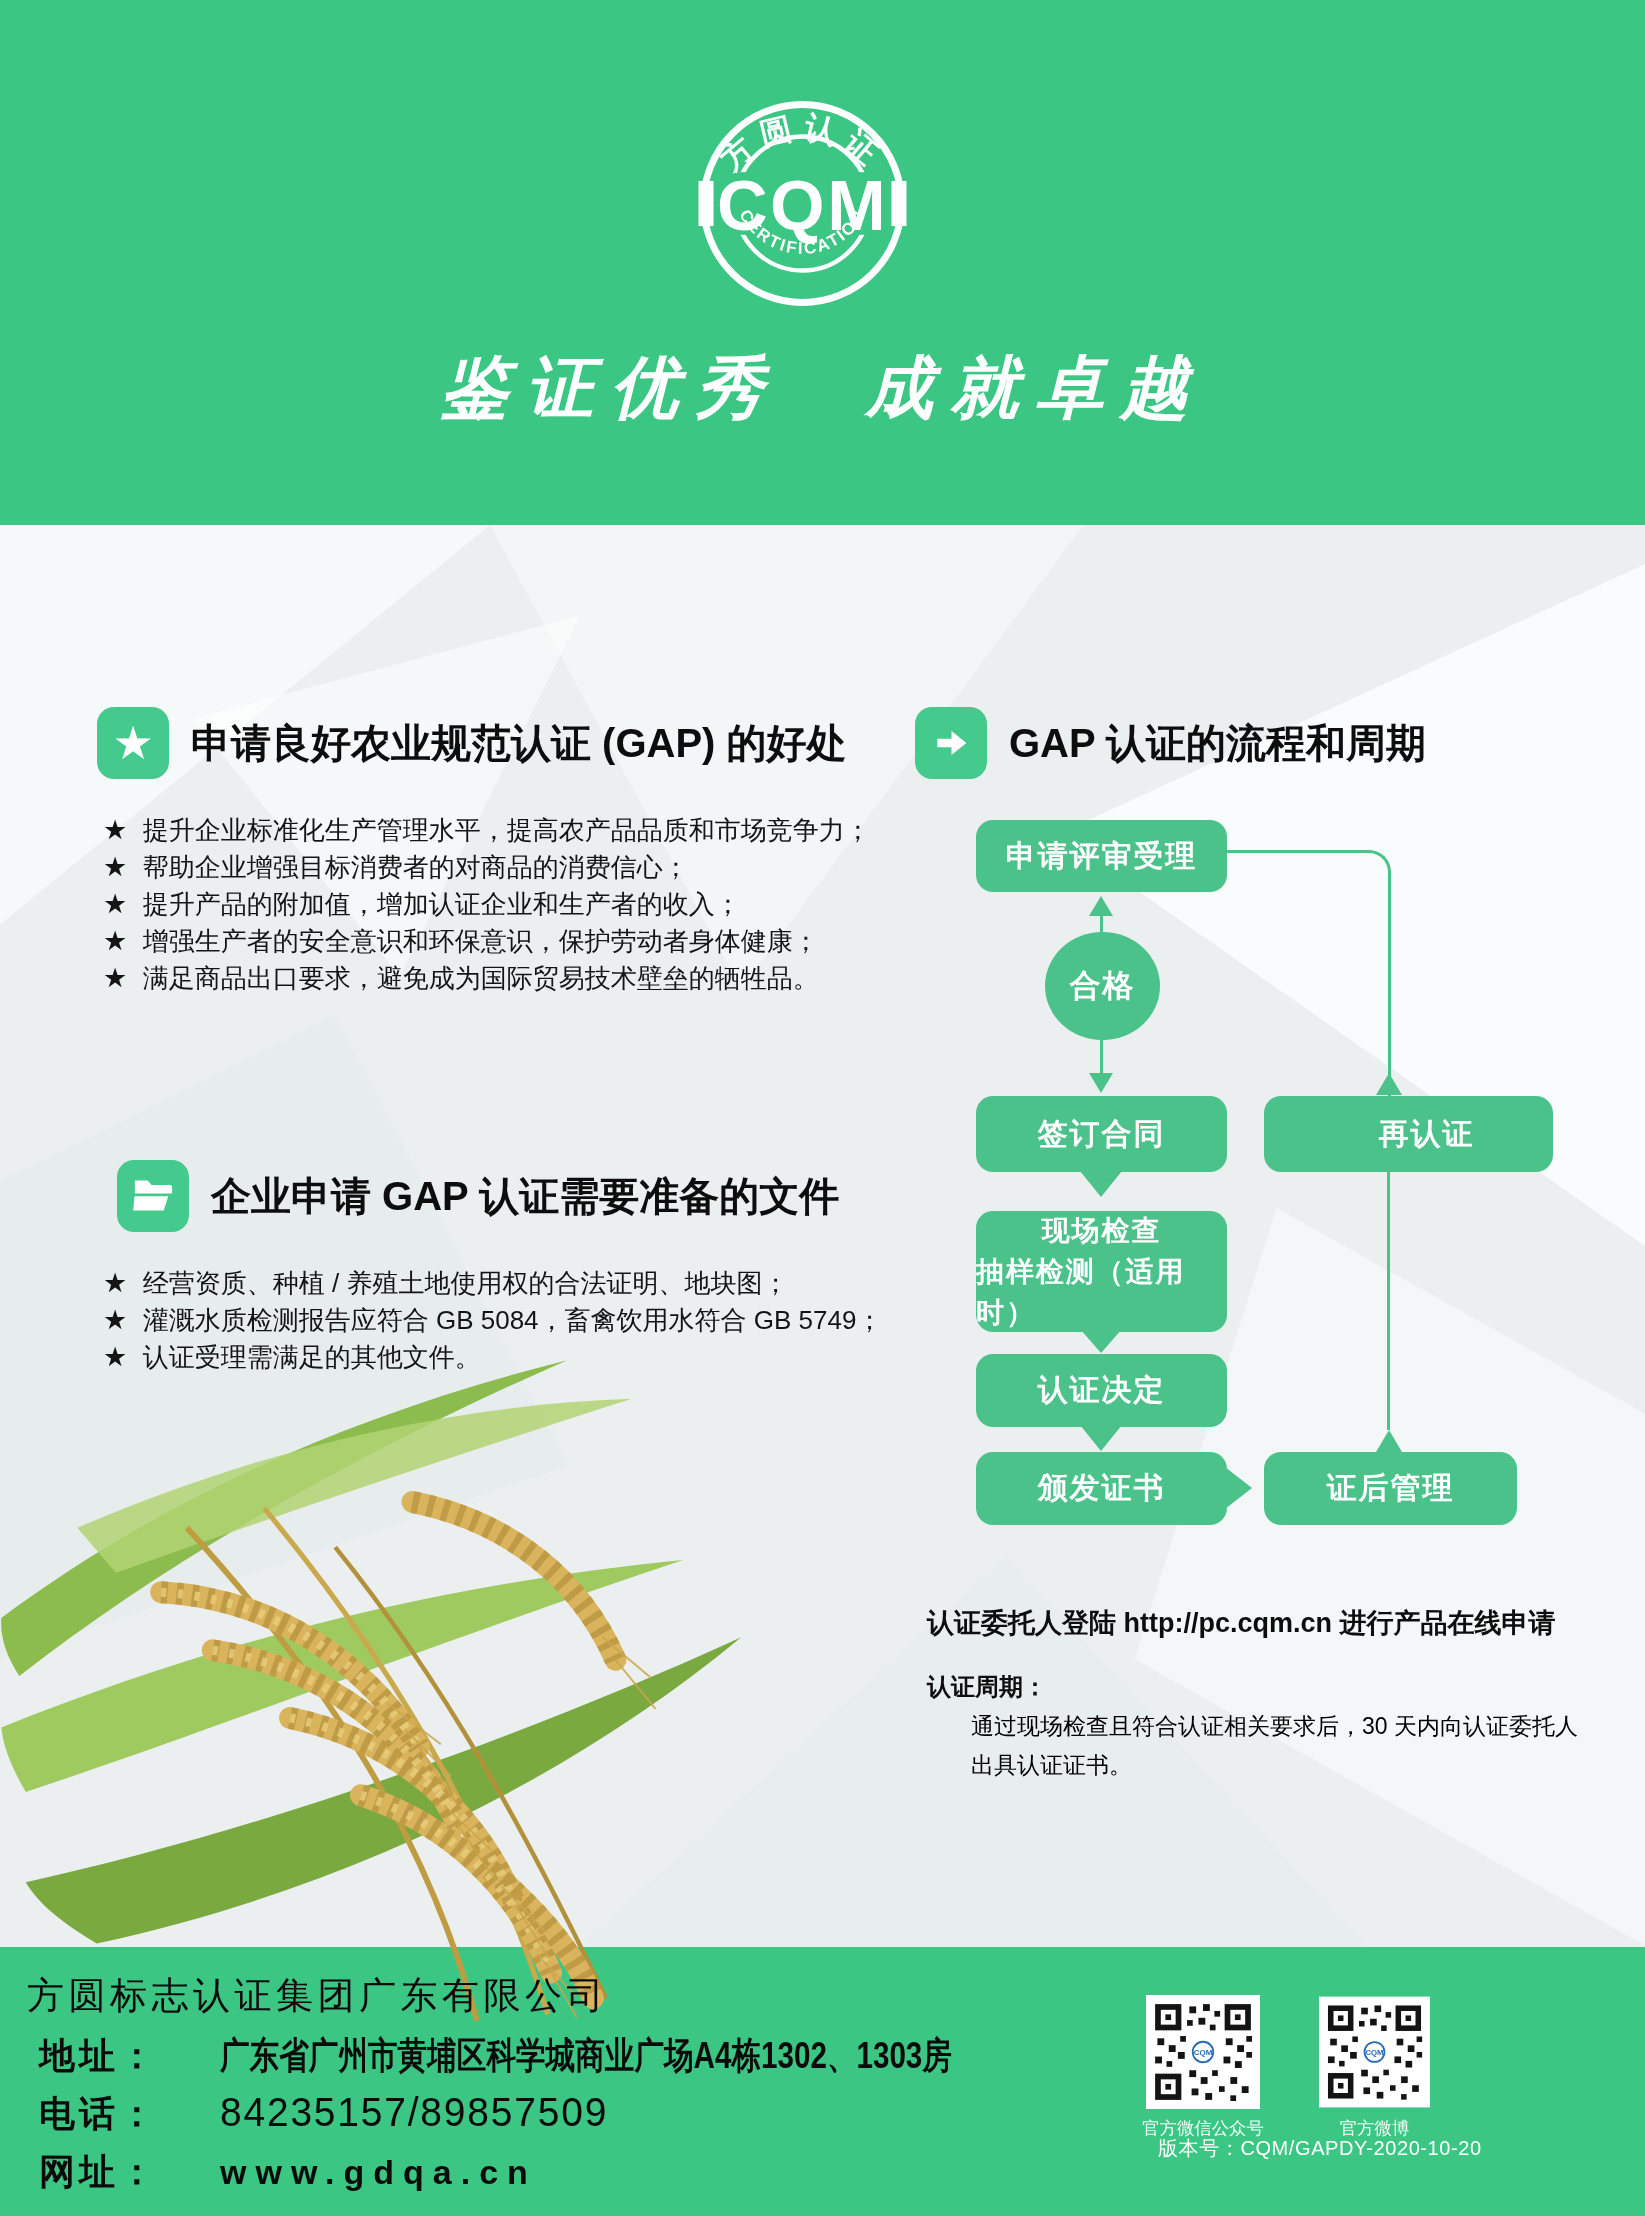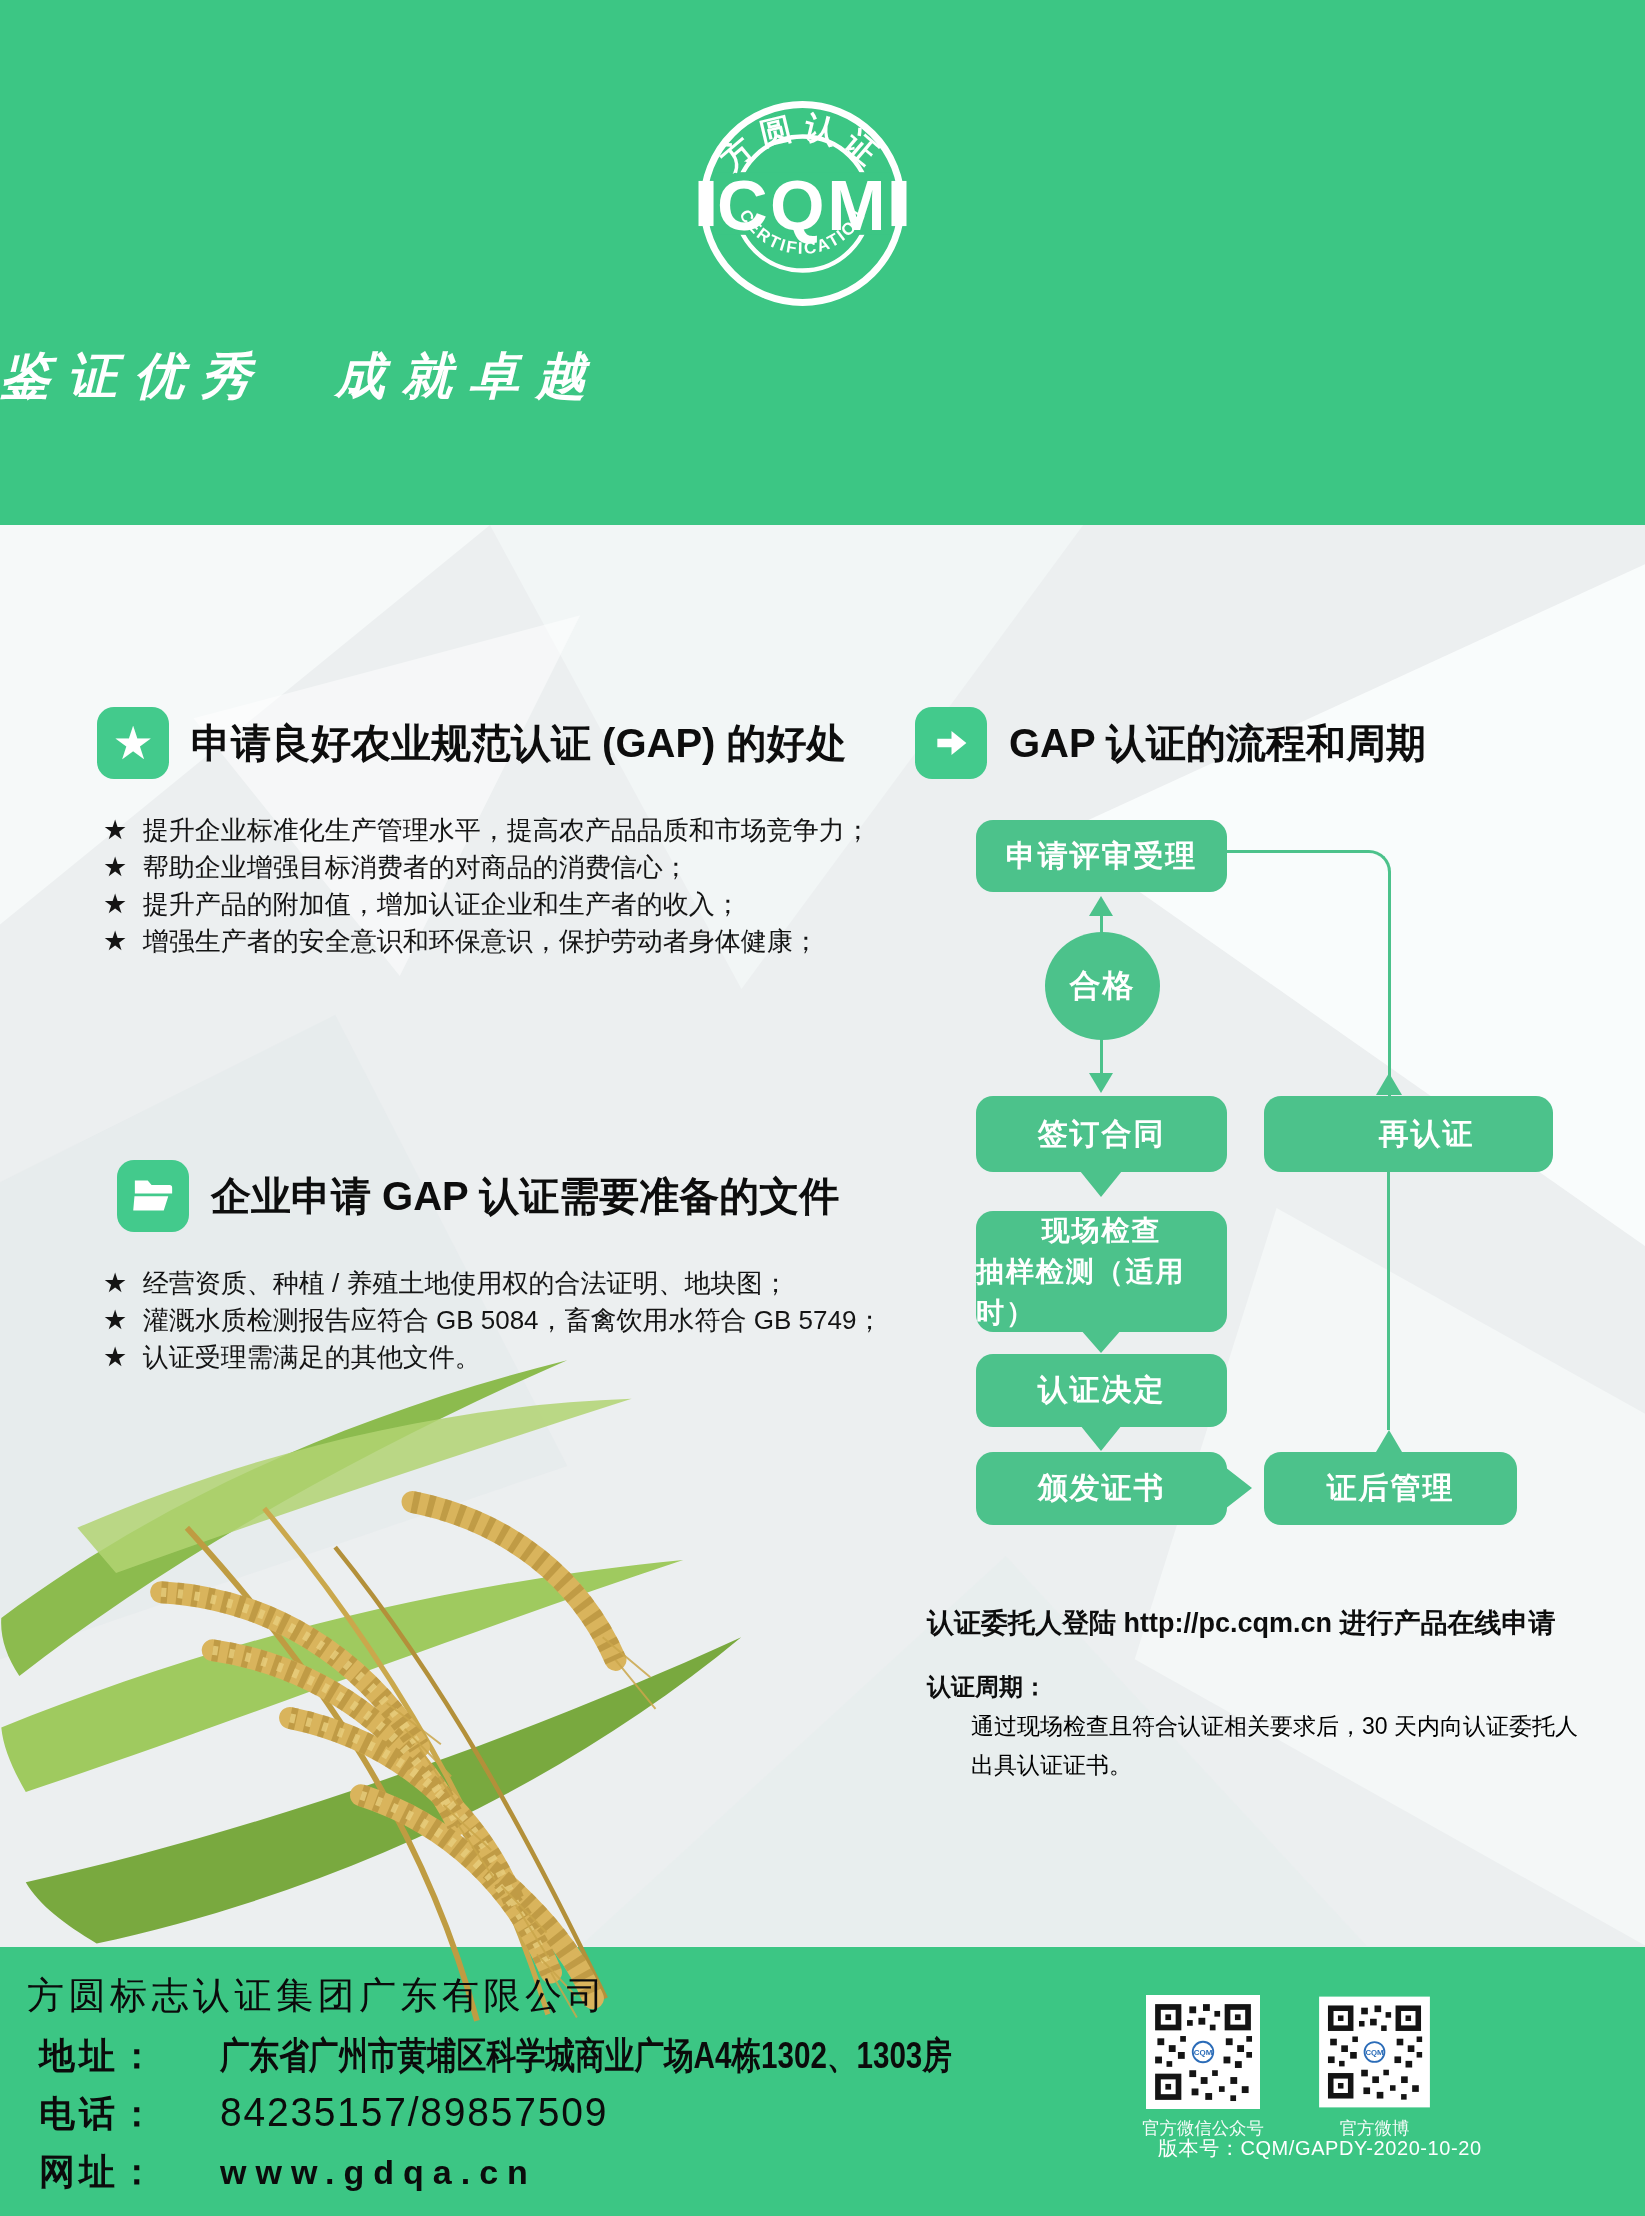--- a/index.html
+++ b/index.html
@@ -7,23 +7,23 @@
        font-family:"Liberation Sans",sans-serif;}
   .page{position:relative;width:1646px;height:2216px;overflow:hidden;}
 
   
   .header{position:absolute;left:0;top:0;width:1646px;height:525px;background:#3cc684;z-index:1;}
   .logo{position:absolute;left:696px;top:97px;width:213px;height:213px;}
   .lg-cqm{font-family:"Liberation Sans",sans-serif;font-size:112px;font-weight:bold;
           letter-spacing:4px;fill:#ffffff;text-anchor:middle;}
   .lg-top{font-size:50px;font-weight:bold;letter-spacing:14px;fill:#ffffff;}
   .lg-bot{font-size:27px;font-weight:bold;letter-spacing:3.5px;fill:#ffffff;}
-  .slogan{position:absolute;left:0;top:343px;width:1646px;
+  .slogan{position:absolute;left:0;top:343px;width:1646px;text-align:center;
           font-family:"DejaVu Serif",serif;font-style:italic;font-weight:bold;
-          font-size:50px;letter-spacing:17px;color:#ffffff;}
+          font-size:68px;letter-spacing:17px;color:#ffffff;}
 
   
   .facets{position:absolute;left:0;top:525px;width:1646px;height:1421px;z-index:0;}
 
   
   .sec-head{position:absolute;display:flex;align-items:center;z-index:2;}
   .ic{width:72px;height:72px;border-radius:17px;background:#43ca8c;display:flex;
       align-items:center;justify-content:center;flex:0 0 auto;}
   .ic-star{color:#ffffff;font-size:46px;line-height:72px;}
   .sec-title{margin-left:22px;font-size:40px;font-weight:bold;color:#0d0d0d;white-space:nowrap;}
@@ -113,20 +113,21 @@
   <div class="sec-head" style="left:97px;top:707px;">
     <span class="ic ic-star">★</span>
     <span class="sec-title">申请良好农业规范认证 (GAP) 的好处</span>
   </div>
 
   <ul class="blist" style="left:103px;top:812px;">
     <li><span class="star">★</span><span>提升企业标准化生产管理水平，提高农产品品质和市场竞争力；</span></li>
     <li><span class="star">★</span><span>帮助企业增强目标消费者的对商品的消费信心；</span></li>
     <li><span class="star">★</span><span>提升产品的附加值，增加认证企业和生产者的收入；</span></li>
     <li><span class="star">★</span><span>增强生产者的安全意识和环保意识，保护劳动者身体健康；</span></li>
+    <li><span class="star">★</span><span>满足商品出口要求，避免成为国际贸易技术壁垒的牺牲品。</span></li>
   </ul>
 
   <div class="sec-head" style="left:97px;top:1160px;margin-left:20px;">
     <span class="ic">
       <svg width="43" height="36" viewBox="0 0 66 56">
         <path d="M4,4 h20 l6,7 h28 a4,4 0 0 1 4,4 v9 h-58 z" fill="#ffffff"></path>
         <path d="M2,27 h56 l-8,25 h-48 a2,2 0 0 1 -2,-2 z" fill="#ffffff" stroke="#43ca8c" stroke-width="3"></path>
       </svg>
     </span>
     <span class="sec-title">企业申请 GAP 认证需要准备的文件</span>

